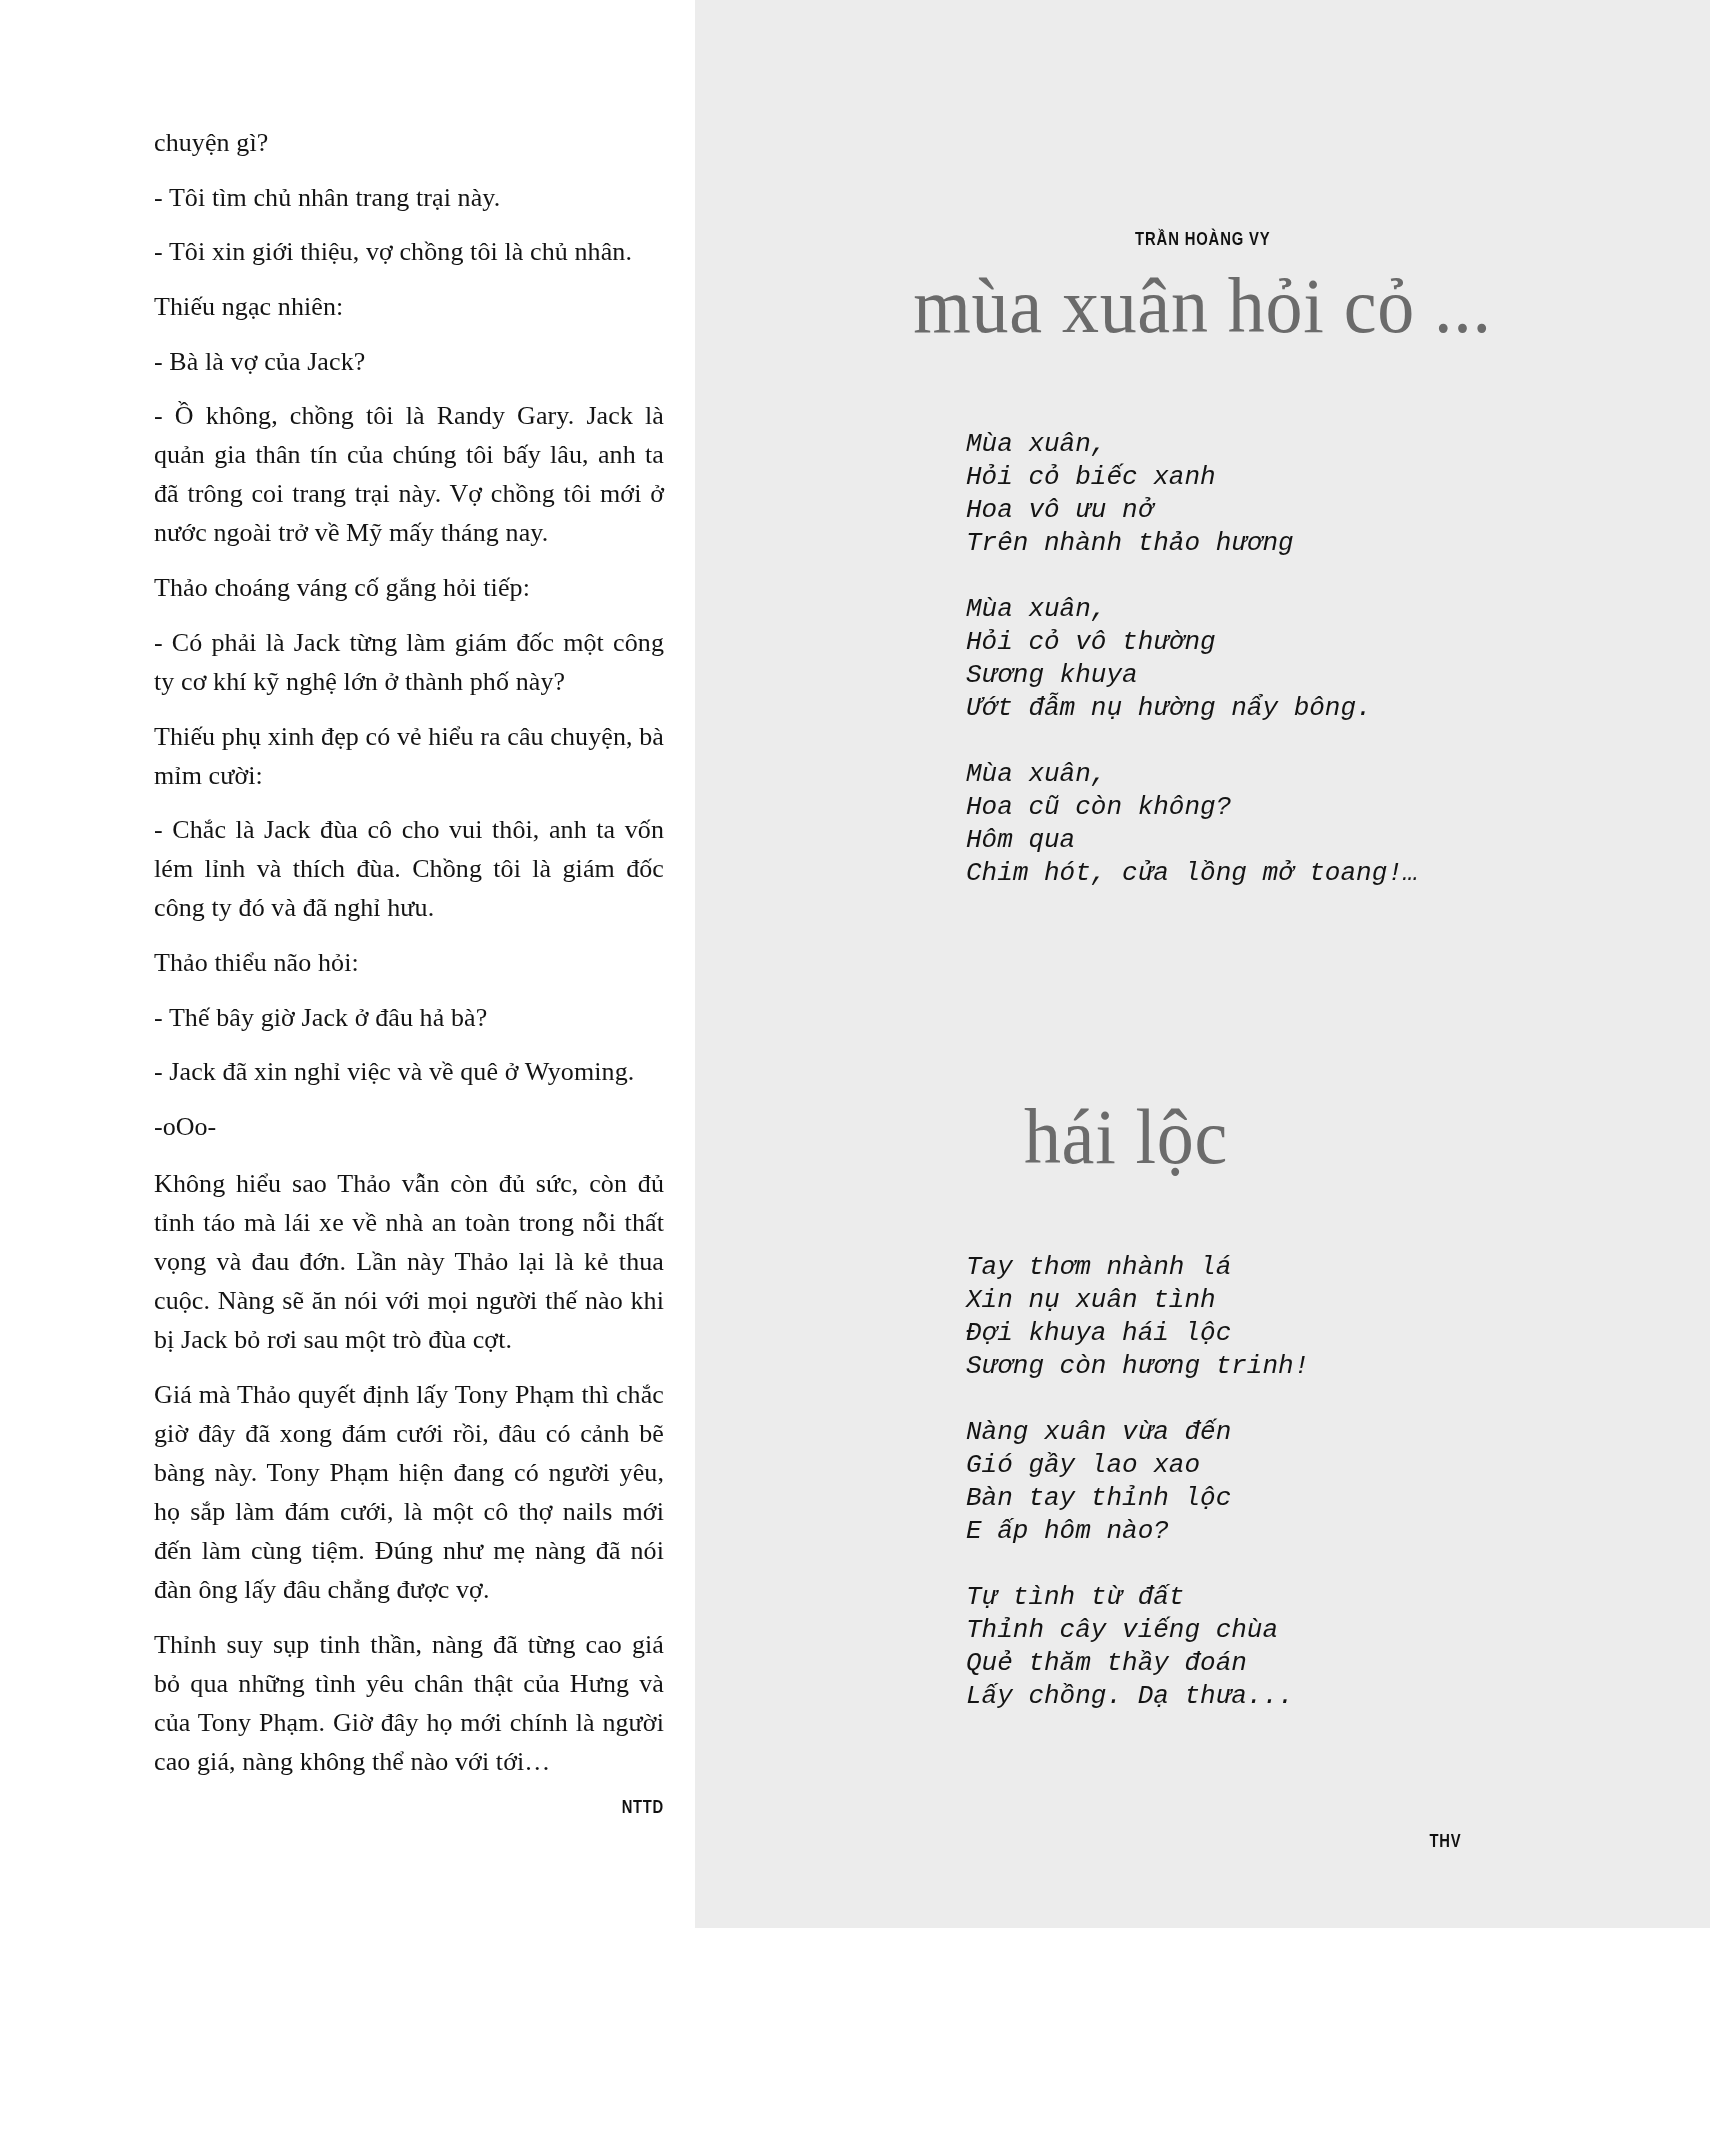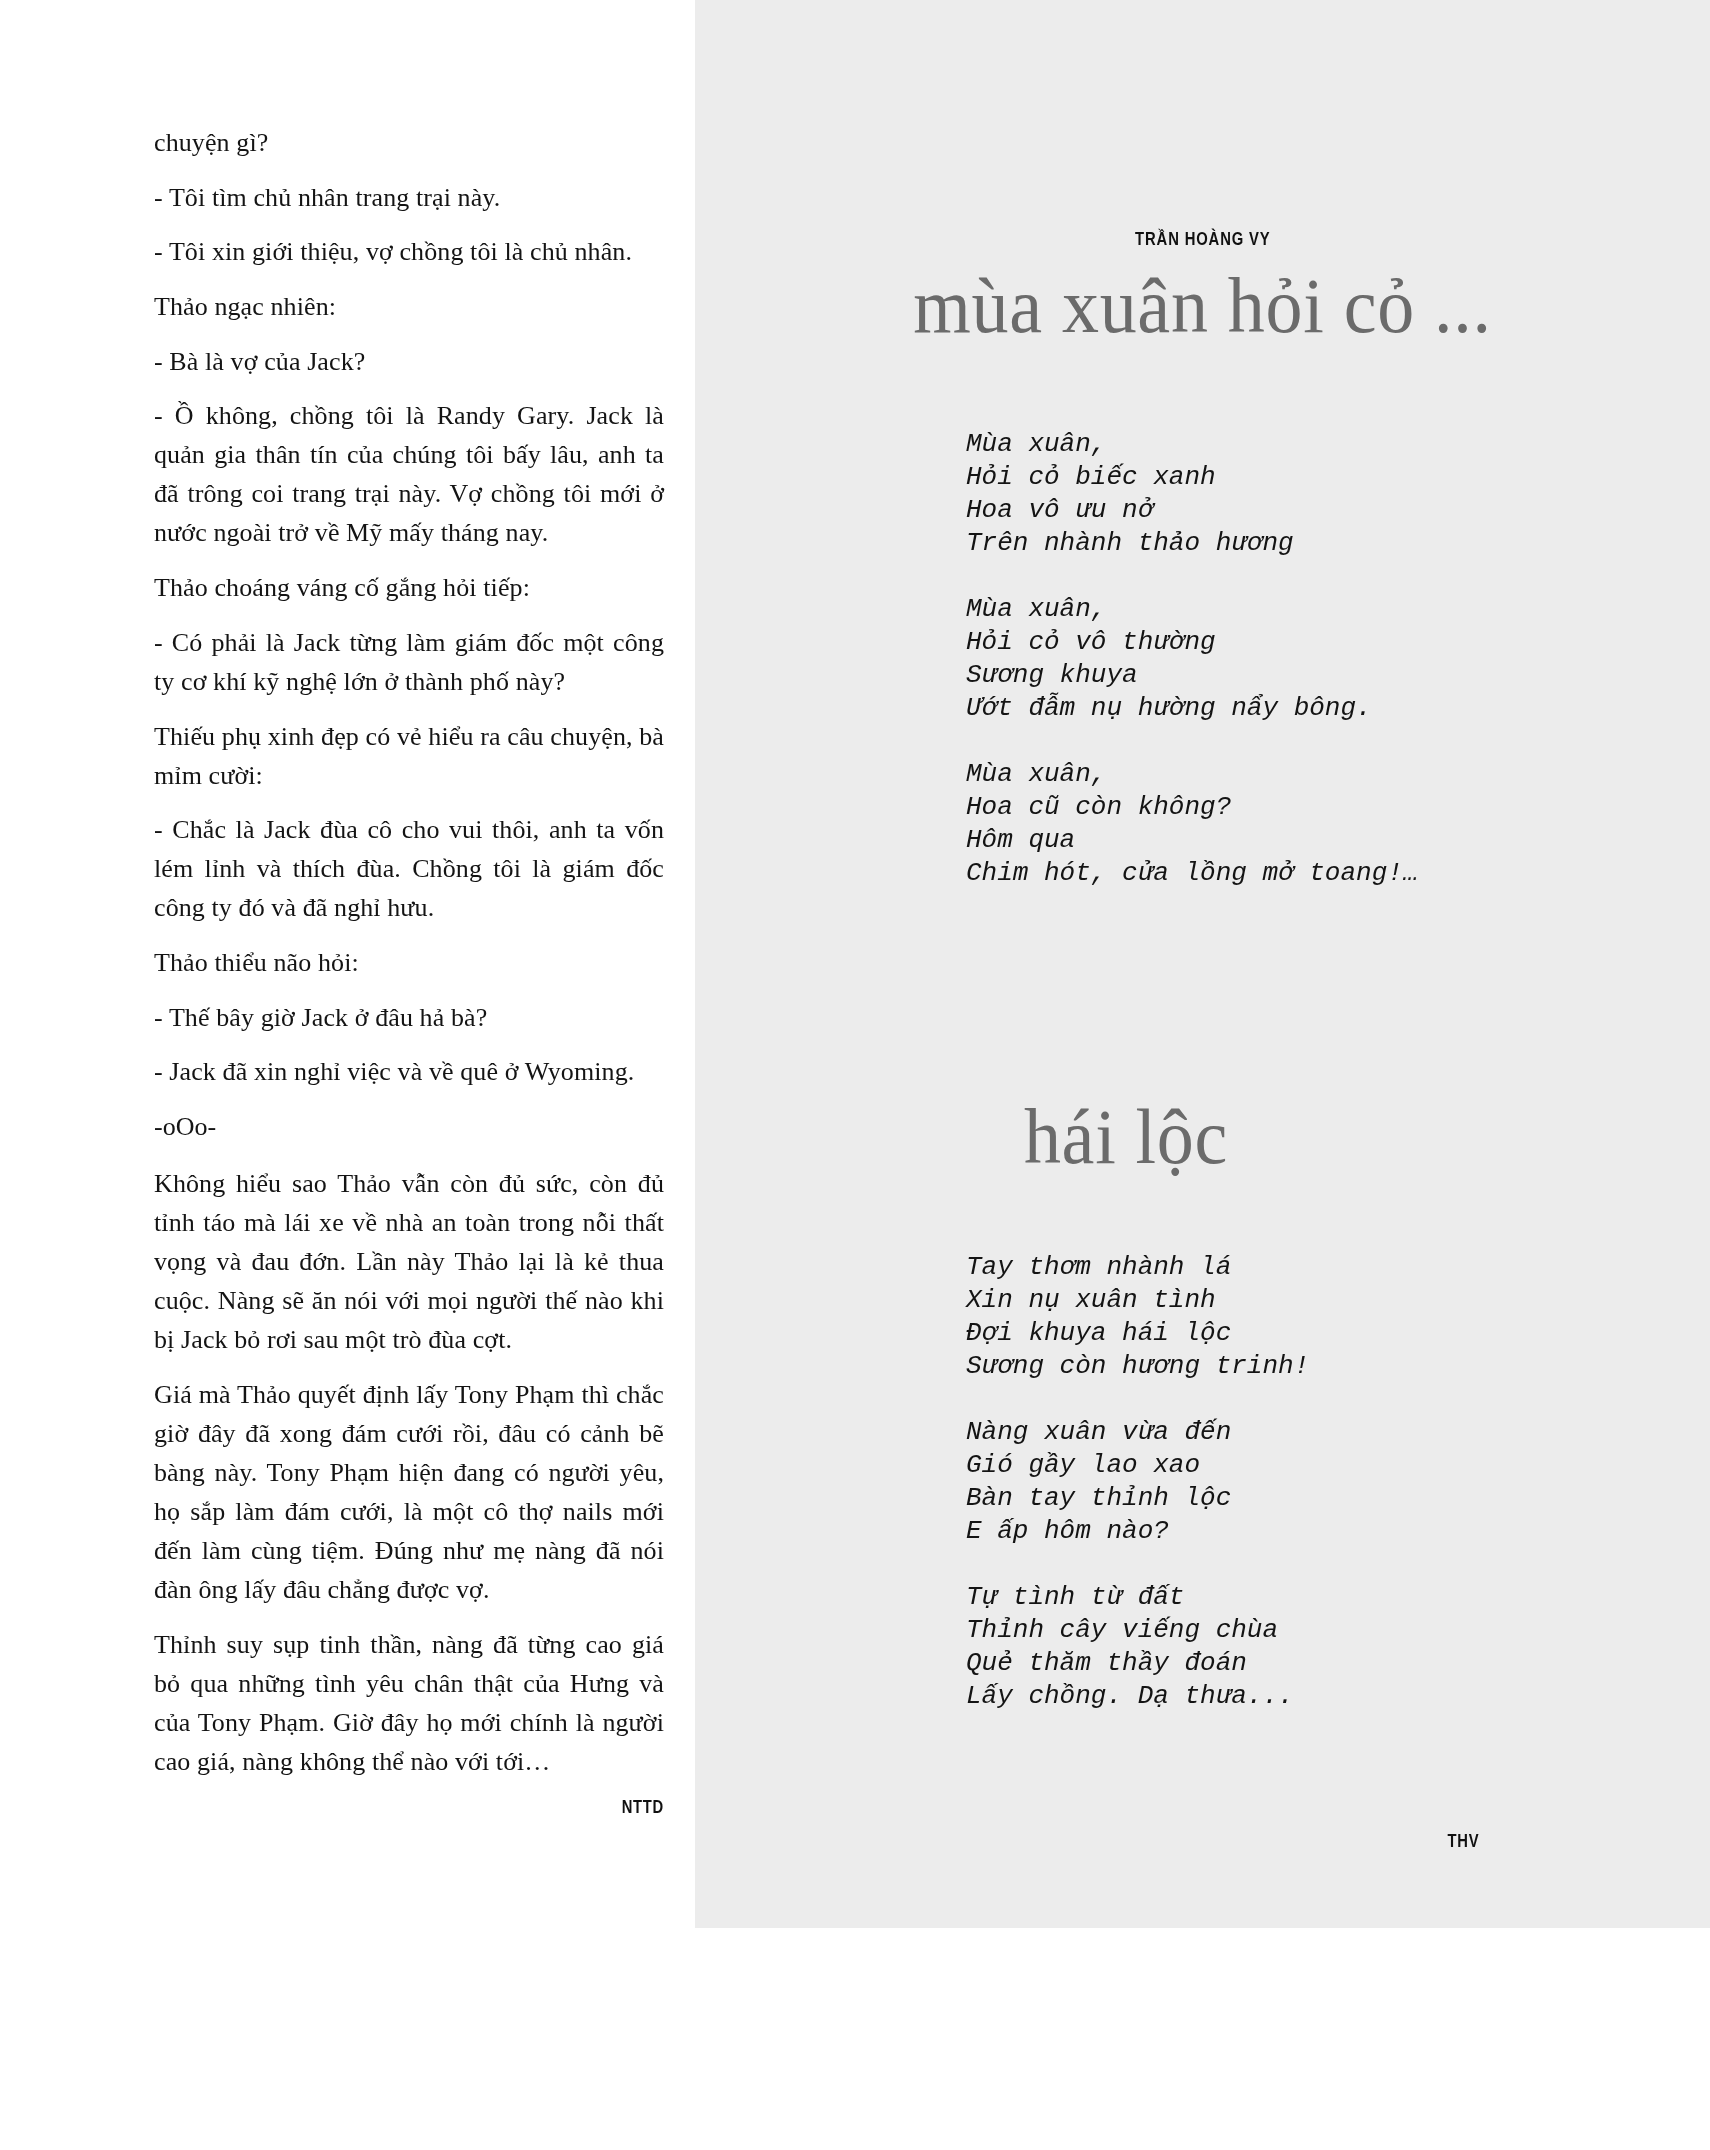--- a/index.html
+++ b/index.html
@@ -135,21 +135,21 @@
     font-family: Liberation Mono, monospace;
     font-style: italic;
     font-size: 26px;
     line-height: 33px;
     color: #141414;
     white-space: nowrap;
   }
 
   #poem-signature {
     position: absolute;
-    left: 18px;
+    left: 0;
     width: 770px;
     top: 1831px;
     text-align: right;
     font-family: "Liberation Sans", sans-serif;
     font-size: 18px;
     font-weight: bold;
     letter-spacing: 0.9px;
     color: #111111;
   }
   .poem-sig-inner {
@@ -228,21 +228,21 @@
   <div id="poem-signature">
     <span class="poem-sig-inner">THV</span>
   </div>
 
 </div>
 
 <div id="story-column">
   <p class="story-para">chuyện gì?</p>
   <p class="story-para">- Tôi tìm chủ nhân trang trại này.</p>
   <p class="story-para">- Tôi xin giới thiệu, vợ chồng tôi là chủ nhân.</p>
-  <p class="story-para">Thảo ngạc nhiên:</p>
+  <p class="story-para">Thiếu ngạc nhiên:</p>
   <p class="story-para">- Bà là vợ của Jack?</p>
   <p class="story-para">- Ồ không, chồng tôi là Randy Gary. Jack là quản gia thân tín của chúng tôi bấy lâu, anh ta đã trông coi trang trại này. Vợ chồng tôi mới ở nước ngoài trở về Mỹ mấy tháng nay.</p>
   <p class="story-para">Thảo choáng váng cố gắng hỏi tiếp:</p>
   <p class="story-para">- Có phải là Jack từng làm giám đốc một công ty cơ khí kỹ nghệ lớn ở thành phố này?</p>
   <p class="story-para">Thiếu phụ xinh đẹp có vẻ hiểu ra câu chuyện, bà mỉm cười:</p>
   <p class="story-para">- Chắc là Jack đùa cô cho vui thôi, anh ta vốn lém lỉnh và thích đùa. Chồng tôi là giám đốc công ty đó và đã nghỉ hưu.</p>
   <p class="story-para">Thảo thiểu não hỏi:</p>
   <p class="story-para">- Thế bây giờ Jack ở đâu hả bà?</p>
   <p class="story-para">- Jack đã xin nghỉ việc và về quê ở Wyoming.</p>
 

